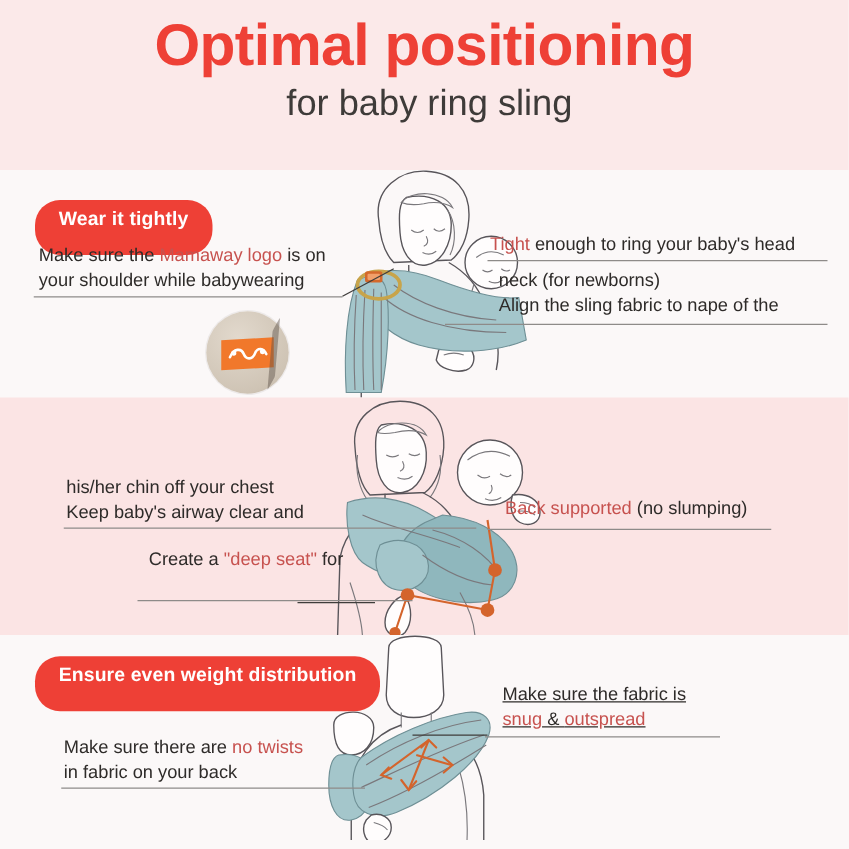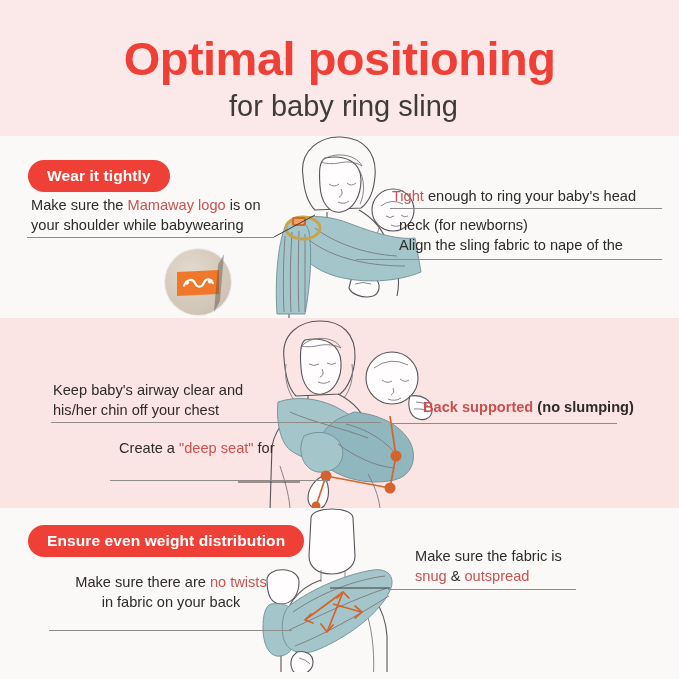--- a/index.html
+++ b/index.html
@@ -19,21 +19,21 @@
     height: 679px;
   }
 
   
   .header {
     position: absolute;
     left: 0; top: 0;
     width: 679px; height: 136px;
     background: #fbe9e9;
     box-sizing: border-box;
-    padding-top: 34px;
+    padding-top: 11px;
     text-align: center;
   }
   .title {
     color: #ee4036;
     font-size: 47px;
     font-weight: bold;
     letter-spacing: -0.5px;
     line-height: 1.05;
     margin: 0;
     font-family: "Liberation Sans", sans-serif;
@@ -59,21 +59,21 @@
   .band-3 { top: 508px; height: 164px; background: #fbf8f8; }
 
   
   .pill {
     position: absolute;
     background: #ee4036;
     color: #ffffff;
     font-size: 15.5px;
     font-weight: bold;
     border-radius: 20px;
-    padding: 7px 19px 8px 19px;
+    padding: 7px 19px 20px 19px;
     white-space: nowrap;
     line-height: 1.1;
     letter-spacing: 0.1px;
   }
 
   
   .callout {
     position: absolute;
     font-size: 14.6px;
     color: #2e2b29;
@@ -277,36 +277,36 @@
       <line class="arrow" x1="140" y1="172" x2="76" y2="160"></line>
       <line class="arrow" x1="76" y1="160" x2="66" y2="190"></line>
       <circle class="marker" cx="146" cy="140" r="5.5"></circle>
       <circle class="marker" cx="140" cy="172" r="5.5"></circle>
       <circle class="marker" cx="76" cy="160" r="5.5"></circle>
       <circle class="marker" cx="66" cy="190" r="4.5"></circle>
     </svg>
 
 
     <div class="callout" style="left:53px; top:62px; width:250px;">
+      <div>his/her chin off your chest</div>
       <div>Keep baby's airway clear and</div>
-      <div>his/her chin off your chest</div>
     </div>
     <div class="rule" style="left:51px; top:104px; width:330px;"></div>
 
     <div class="callout" style="left:119px; top:120px; width:230px;">
       <div>
         <span>Create a </span><span class="hl">"deep seat"</span><span> for</span>
       </div>
     </div>
     <div class="rule" style="left:110px; top:162px; width:220px;"></div>
     <svg class="leader" style="left:238px; top:150px;" width="70" height="30">
       <line x1="0" y1="14" x2="62" y2="14" stroke="#3f3d3b" stroke-width="1"></line>
     </svg>
 
-    <div class="callout" style="left:423px; top:79px; width:250px;font-weight:bold;">
+    <div class="callout" style="left:404px; top:79px; width:250px;">
       <div>
         <span class="hl">Back supported</span><span> (no slumping)</span>
       </div>
     </div>
     <div class="rule" style="left:390px; top:105px; width:227px;"></div>
   </div>
 
   <div class="band band-3">
 
     <svg class="leader" style="left:255px; top:-4px;" width="215" height="178" viewBox="0 0 215 178">
@@ -337,29 +337,29 @@
       <line class="arrow" x1="88" y1="88" x2="72" y2="128"></line>
       <path class="arrow" d="M56 110 L50 116 L58 119" stroke-linecap="round"></path>
       <path class="arrow" d="M66 120 L72 128 L78 121" stroke-linecap="round"></path>
       <path class="arrow" d="M82 94 L88 88 L94 94" stroke-linecap="round"></path>
       <line class="arrow" x1="78" y1="100" x2="106" y2="108"></line>
       <path class="arrow" d="M100 102 L107 108 L100 114" stroke-linecap="round"></path>
     </svg>
 
     <div class="pill" style="left:28px; top:17px;">Ensure even weight distribution</div>
 
-    <div class="callout" style="left:51px; top:64px; width:240px;text-align:center;">
+    <div class="callout" style="left:51px; top:80px; width:240px;">
       <div>
         <span>Make sure there are </span><span class="hl">no twists</span>
       </div>
       <div>in fabric on your back</div>
     </div>
     <div class="rule" style="left:49px; top:122px; width:243px;"></div>
 
-    <div class="callout" style="left:415px; top:38px; width:250px;">
+    <div class="callout" style="left:402px; top:38px; width:250px;text-decoration:underline;">
       <div>Make sure the fabric is</div>
       <div>
         <span class="hl">snug</span><span> &amp; </span><span class="hl">outspread</span>
       </div>
     </div>
     <div class="rule" style="left:388px; top:81px; width:188px;"></div>
     <svg class="leader" style="left:330px; top:68px;" width="70" height="28">
       <line x1="0" y1="12" x2="60" y2="12" stroke="#3f3d3b" stroke-width="1"></line>
     </svg>
   </div>

